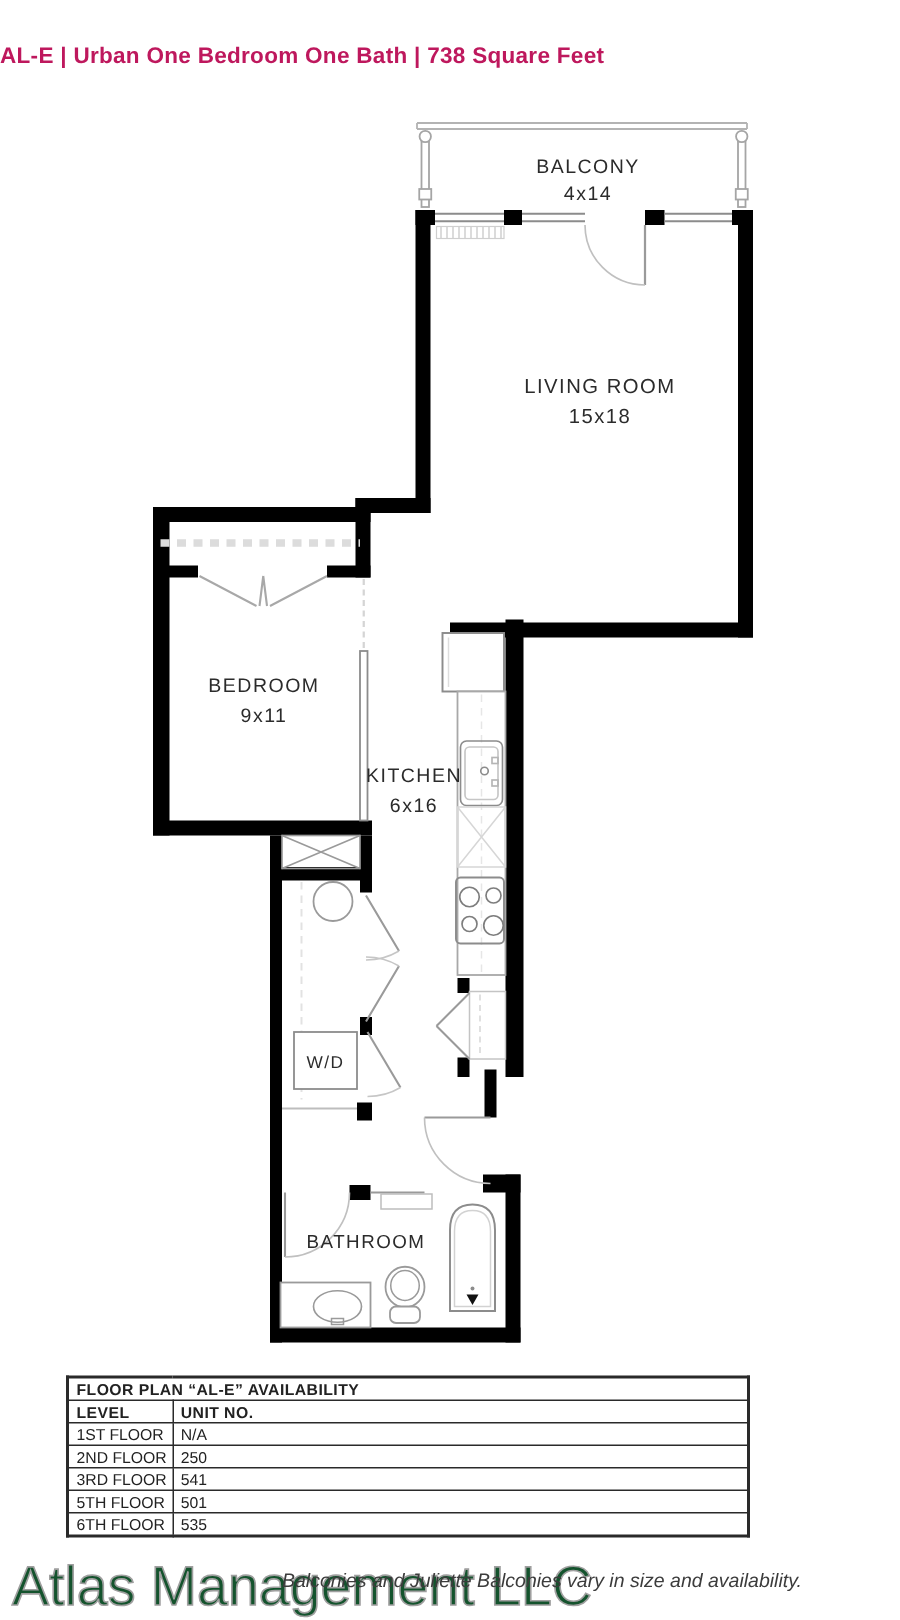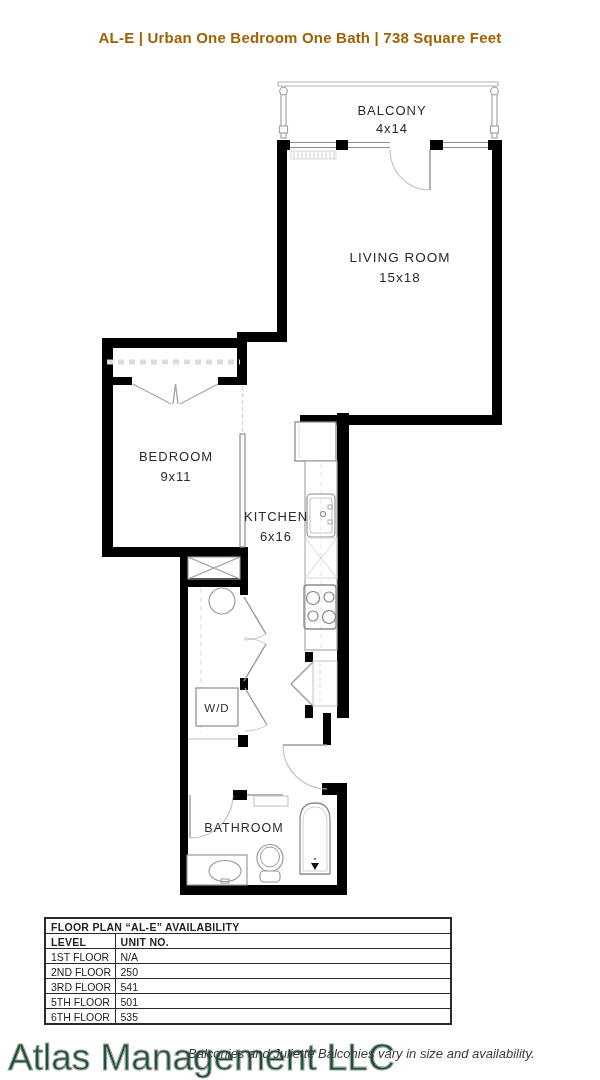--- a/index.html
+++ b/index.html
@@ -1,21 +1,21 @@
 <!DOCTYPE html>
 <html><head>
 <meta charset="utf-8">
 <style>
   html,body{margin:0;padding:0;background:#ffffff;}
   .page{position:relative;width:600px;height:1080px;background:#ffffff;overflow:hidden;
         font-family:"Liberation Sans",sans-serif;}
-  .title{position:absolute;top:29px;left:0;width:600px;text-align:center;
-         font-size:15px;font-weight:700;color:#a16207;letter-spacing:.2px;}
+  .title{position:absolute;top:29px;left:0;width:600px;text-align:left;
+         font-size:15px;font-weight:700;color:#be185d;letter-spacing:.2px;}
   svg text{font-family:"Liberation Sans",sans-serif;fill:#2b2b2b;letter-spacing:1px;}
-  .availability{position:absolute;left:44px;top:917px;width:408px;
+  .availability{position:absolute;left:44px;top:917px;width:456px;
                 border-collapse:collapse;table-layout:fixed;}
   .availability td{border:1px solid #2a2a2a;height:13px;font-size:10.5px;color:#222;
                    padding:1px 4px 0 5px;vertical-align:middle;white-space:nowrap;overflow:hidden;}
   .availability{border:2px solid #2a2a2a;}
   .availability .hdr{font-weight:700;letter-spacing:.3px;}
   .watermark{position:absolute;left:8px;top:1037px;font-size:37px;color:#14532d;
              -webkit-text-stroke:1.1px #9f9f9f;letter-spacing:0;white-space:nowrap;}
   .disclaimer{position:absolute;left:188px;top:1046px;font-size:13px;font-style:italic;
               color:#3c3c3c;white-space:nowrap;}
 </style>

